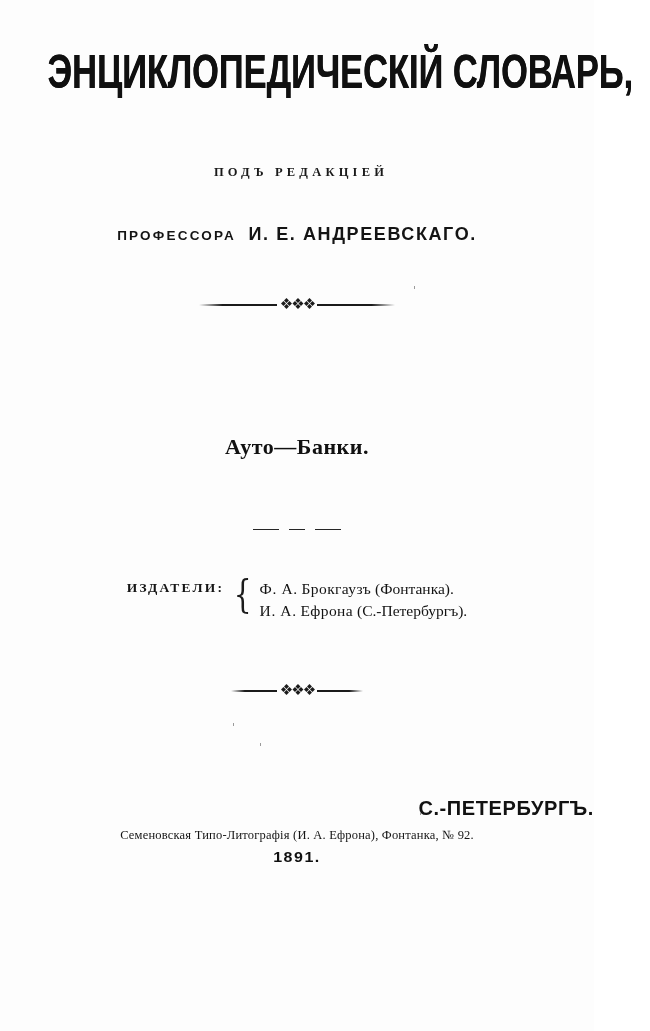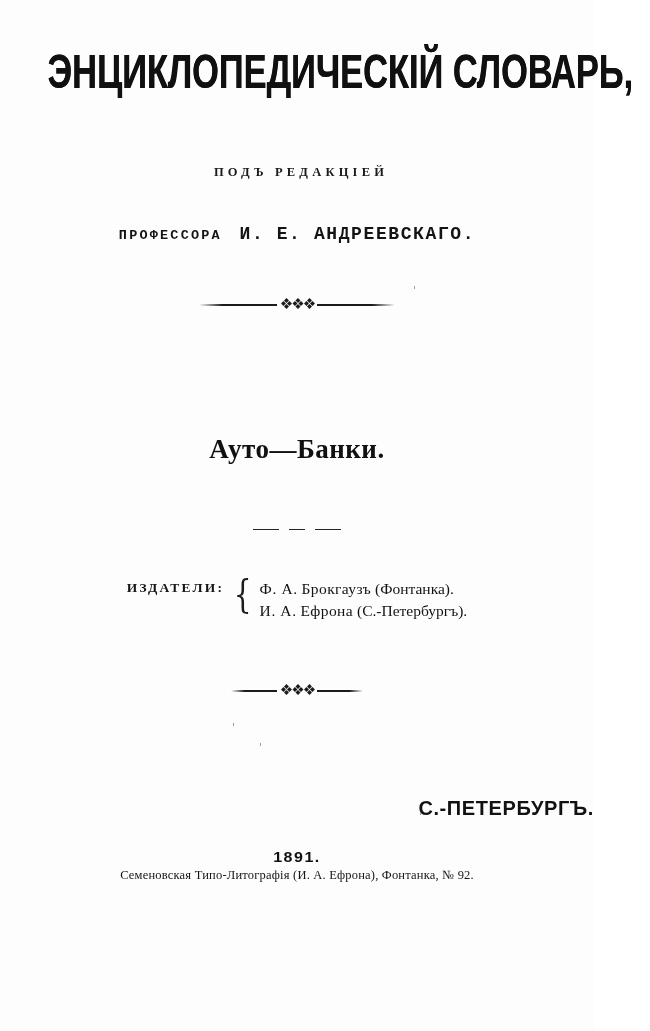--- a/index.html
+++ b/index.html
@@ -53,21 +53,21 @@
     color: #1a1a1a;
     padding-left: 8px;
   }
   .professor-line {
     position: absolute;
     left: 0;
     right: 0;
     top: 224px;
     text-align: center;
     white-space: nowrap;
-    font-family: Liberation Mono, monospace;
+    font-family: Liberation Sans, sans-serif;
     color: #141414;
   }
   .professor-line .small-caps {
     font-size: 13.5px;
     letter-spacing: 2.2px;
     font-weight: bold;
   }
   .professor-line .big-caps {
     font-size: 18px;
     letter-spacing: 1.6px;
@@ -175,21 +175,21 @@
     display: inline-block;
     line-height: 0.9;
   }
   .range {
     position: absolute;
     left: 0;
     right: 0;
     top: 434px;
     text-align: center;
     font-family: "Liberation Serif", serif;
-    font-size: 27px;
+    font-size: 22px;
     font-weight: bold;
     letter-spacing: 0.5px;
     color: #111111;
   }
 
   
   .publishers {
     position: absolute;
     top: 578px;
     left: 0;
@@ -235,21 +235,21 @@
     font-family: "Liberation Sans", sans-serif;
     font-size: 20px;
     font-weight: bold;
     letter-spacing: 0.6px;
     color: #121212;
   }
   .printer {
     position: absolute;
     left: 0;
     right: 0;
-    top: 868px;
+    top: 828px;
     text-align: center;
     font-family: "Liberation Serif", serif;
     font-size: 12.5px;
     letter-spacing: 0.2px;
     color: #151515;
     white-space: nowrap;
   }
   .year {
     position: absolute;
     left: 0;

